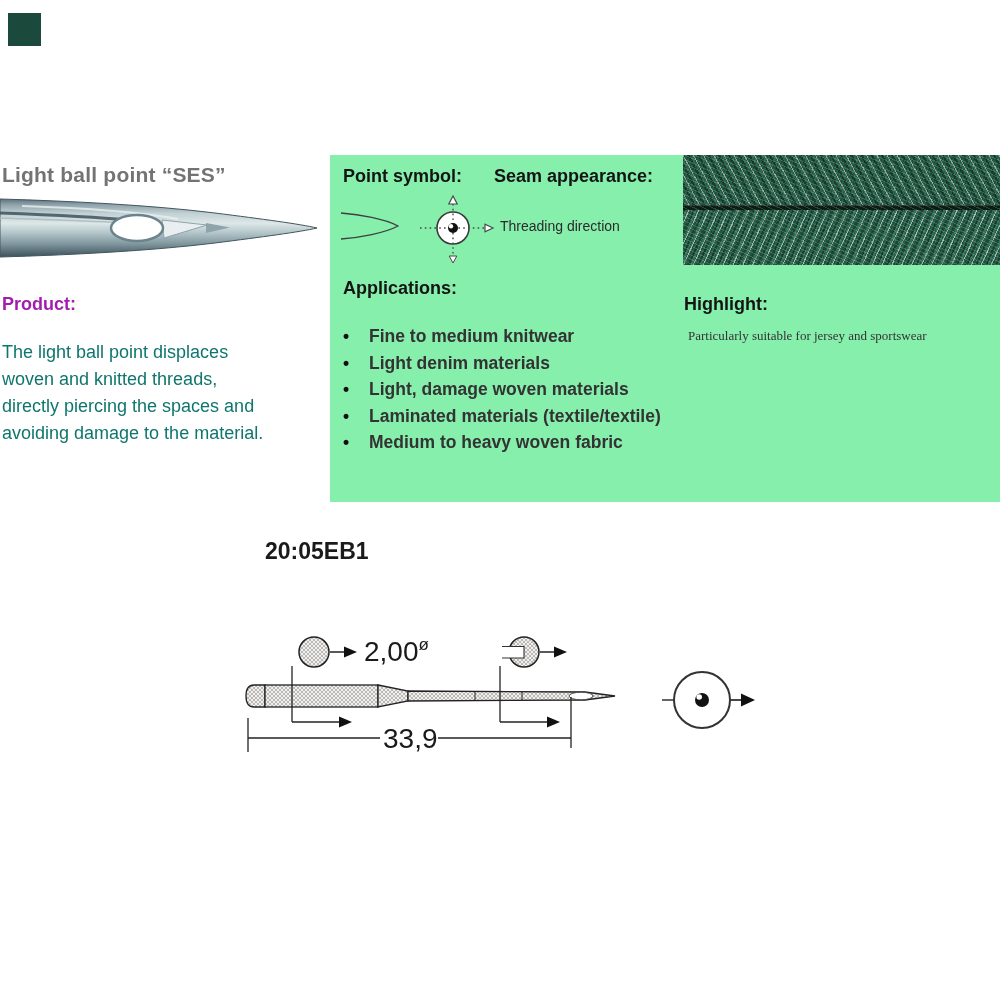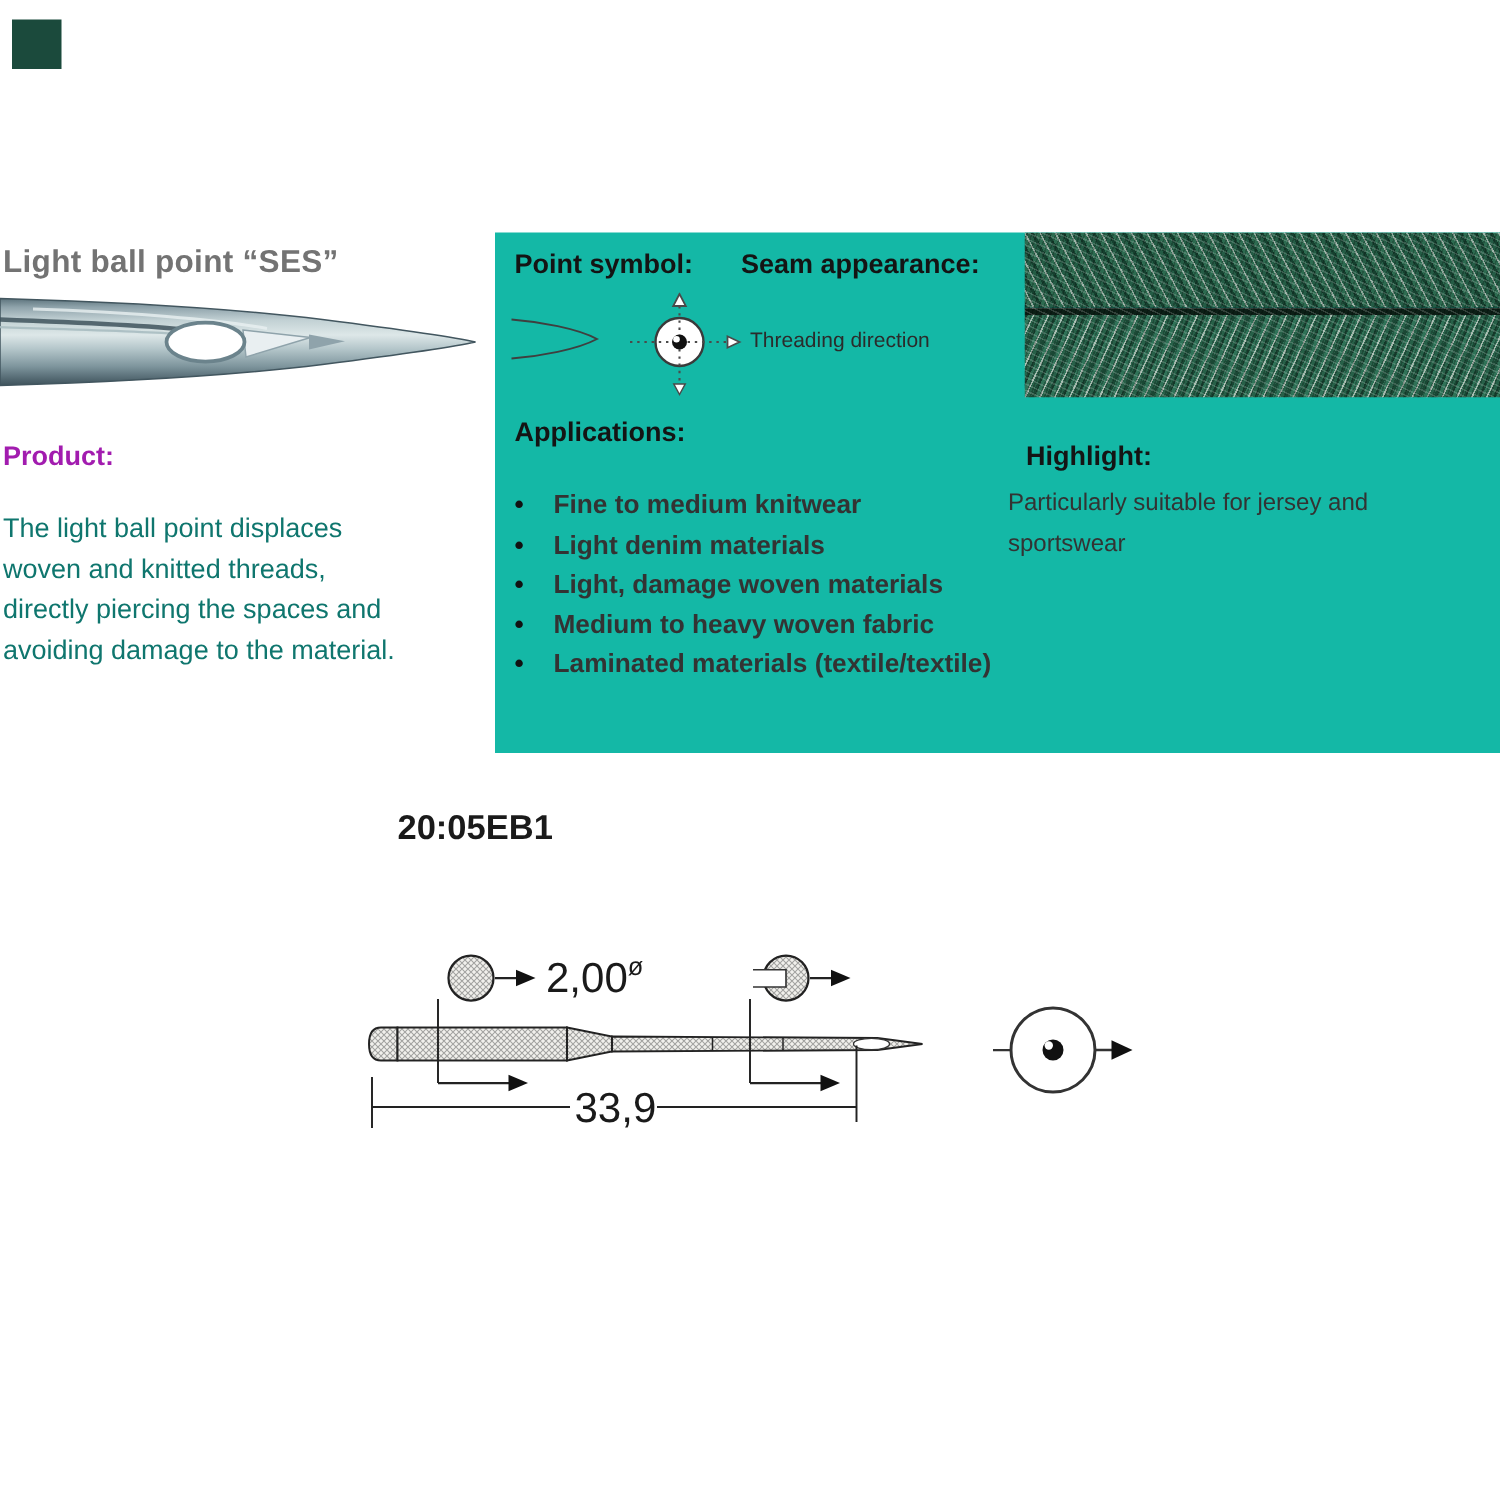--- a/index.html
+++ b/index.html
@@ -11,31 +11,31 @@
 
   
   .corner-tab{left:8px;top:13px;width:33px;height:33px;background:#1b4a3c;}
 
   
   .page-title{left:2px;top:163px;font-size:21px;font-weight:bold;color:#737373;letter-spacing:.2px;}
   .product-heading{left:2px;top:294px;font-size:18px;font-weight:bold;color:#a21caf;}
   .product-text{left:2px;top:339px;width:270px;font-size:18px;line-height:27px;color:#0f766e;}
 
   
-  .panel{left:330px;top:155px;width:670px;height:347px;background:#14b8a6;}
+  .panel{left:330px;top:155px;width:670px;height:347px;background:#86efac;}
   .panel-h{position:absolute;font-size:18px;font-weight:bold;color:#141414;}
   .h-point{left:13px;top:11px;}
   .h-seam{left:164px;top:11px;}
   .h-apps{left:13px;top:123px;}
   .h-highlight{left:354px;top:139px;}
   .threading{position:absolute;left:170px;top:63px;font-size:14px;color:#2b2b2b;}
   .apps-list{position:absolute;left:13px;top:168px;font-size:17.5px;line-height:26.5px;color:#333;}
   .apps-item{white-space:nowrap;font-weight:bold;}
   .bullet{display:inline-block;width:26px;color:#111;}
-  .highlight-text{position:absolute;left:342px;top:168px;width:262px;font-size:16px;line-height:26.5px;color:#333;}
+  .highlight-text{position:absolute;left:358px;top:168px;width:262px;font-size:13px;line-height:26.5px;color:#333;font-family:Liberation Serif, serif;}
 
   
   .fabric{left:353px;top:0;width:317px;height:110px;overflow:hidden;}
   .fabric-top{position:absolute;left:0;top:0;width:100%;height:50px;
     background:repeating-linear-gradient(62deg,#16402f 0 2px,#2d6b50 2px 5px,#8fa79b 5px 6px,#245c45 6px 9px);}
   .fabric-seam{position:absolute;left:0;top:50px;width:100%;height:5px;background:#0c1f16;
     box-shadow:0 1px 0 rgba(255,255,255,.15) inset;}
   .fabric-bottom{position:absolute;left:0;top:55px;width:100%;height:55px;
     background:repeating-linear-gradient(115deg,#1a4734 0 2px,#2f7257 2px 5px,#9fb5a9 5px 6px,#276048 6px 9px);}
   .fabric-noise{position:absolute;left:0;top:0;width:100%;height:100%;
@@ -102,22 +102,22 @@
     <div class="fabric-seam"></div>
     <div class="fabric-bottom"></div>
     <div class="fabric-noise"></div>
   </div>
 
   <div class="panel-h h-apps">Applications:</div>
   <div class="apps-list">
     <div class="apps-item"><span class="bullet">•</span><span>Fine to medium knitwear</span></div>
     <div class="apps-item"><span class="bullet">•</span><span>Light denim materials</span></div>
     <div class="apps-item"><span class="bullet">•</span><span>Light, damage woven materials</span></div>
+    <div class="apps-item"><span class="bullet">•</span><span>Laminated materials (textile/textile)</span></div>
     <div class="apps-item"><span class="bullet">•</span><span>Medium to heavy woven fabric</span></div>
-    <div class="apps-item"><span class="bullet">•</span><span>Laminated materials (textile/textile)</span></div>
   </div>
 
   <div class="panel-h h-highlight">Highlight:</div>
   <div class="highlight-text">Particularly suitable for jersey and sportswear</div>
 </div>
 
 <svg class="abs" style="left:230px;top:520px;" width="570" height="255" viewBox="0 0 570 255">
   <defs>
     <pattern id="hatch" width="4" height="4" patternUnits="userSpaceOnUse">
       <rect width="4" height="4" fill="#f1f0ec"></rect>

